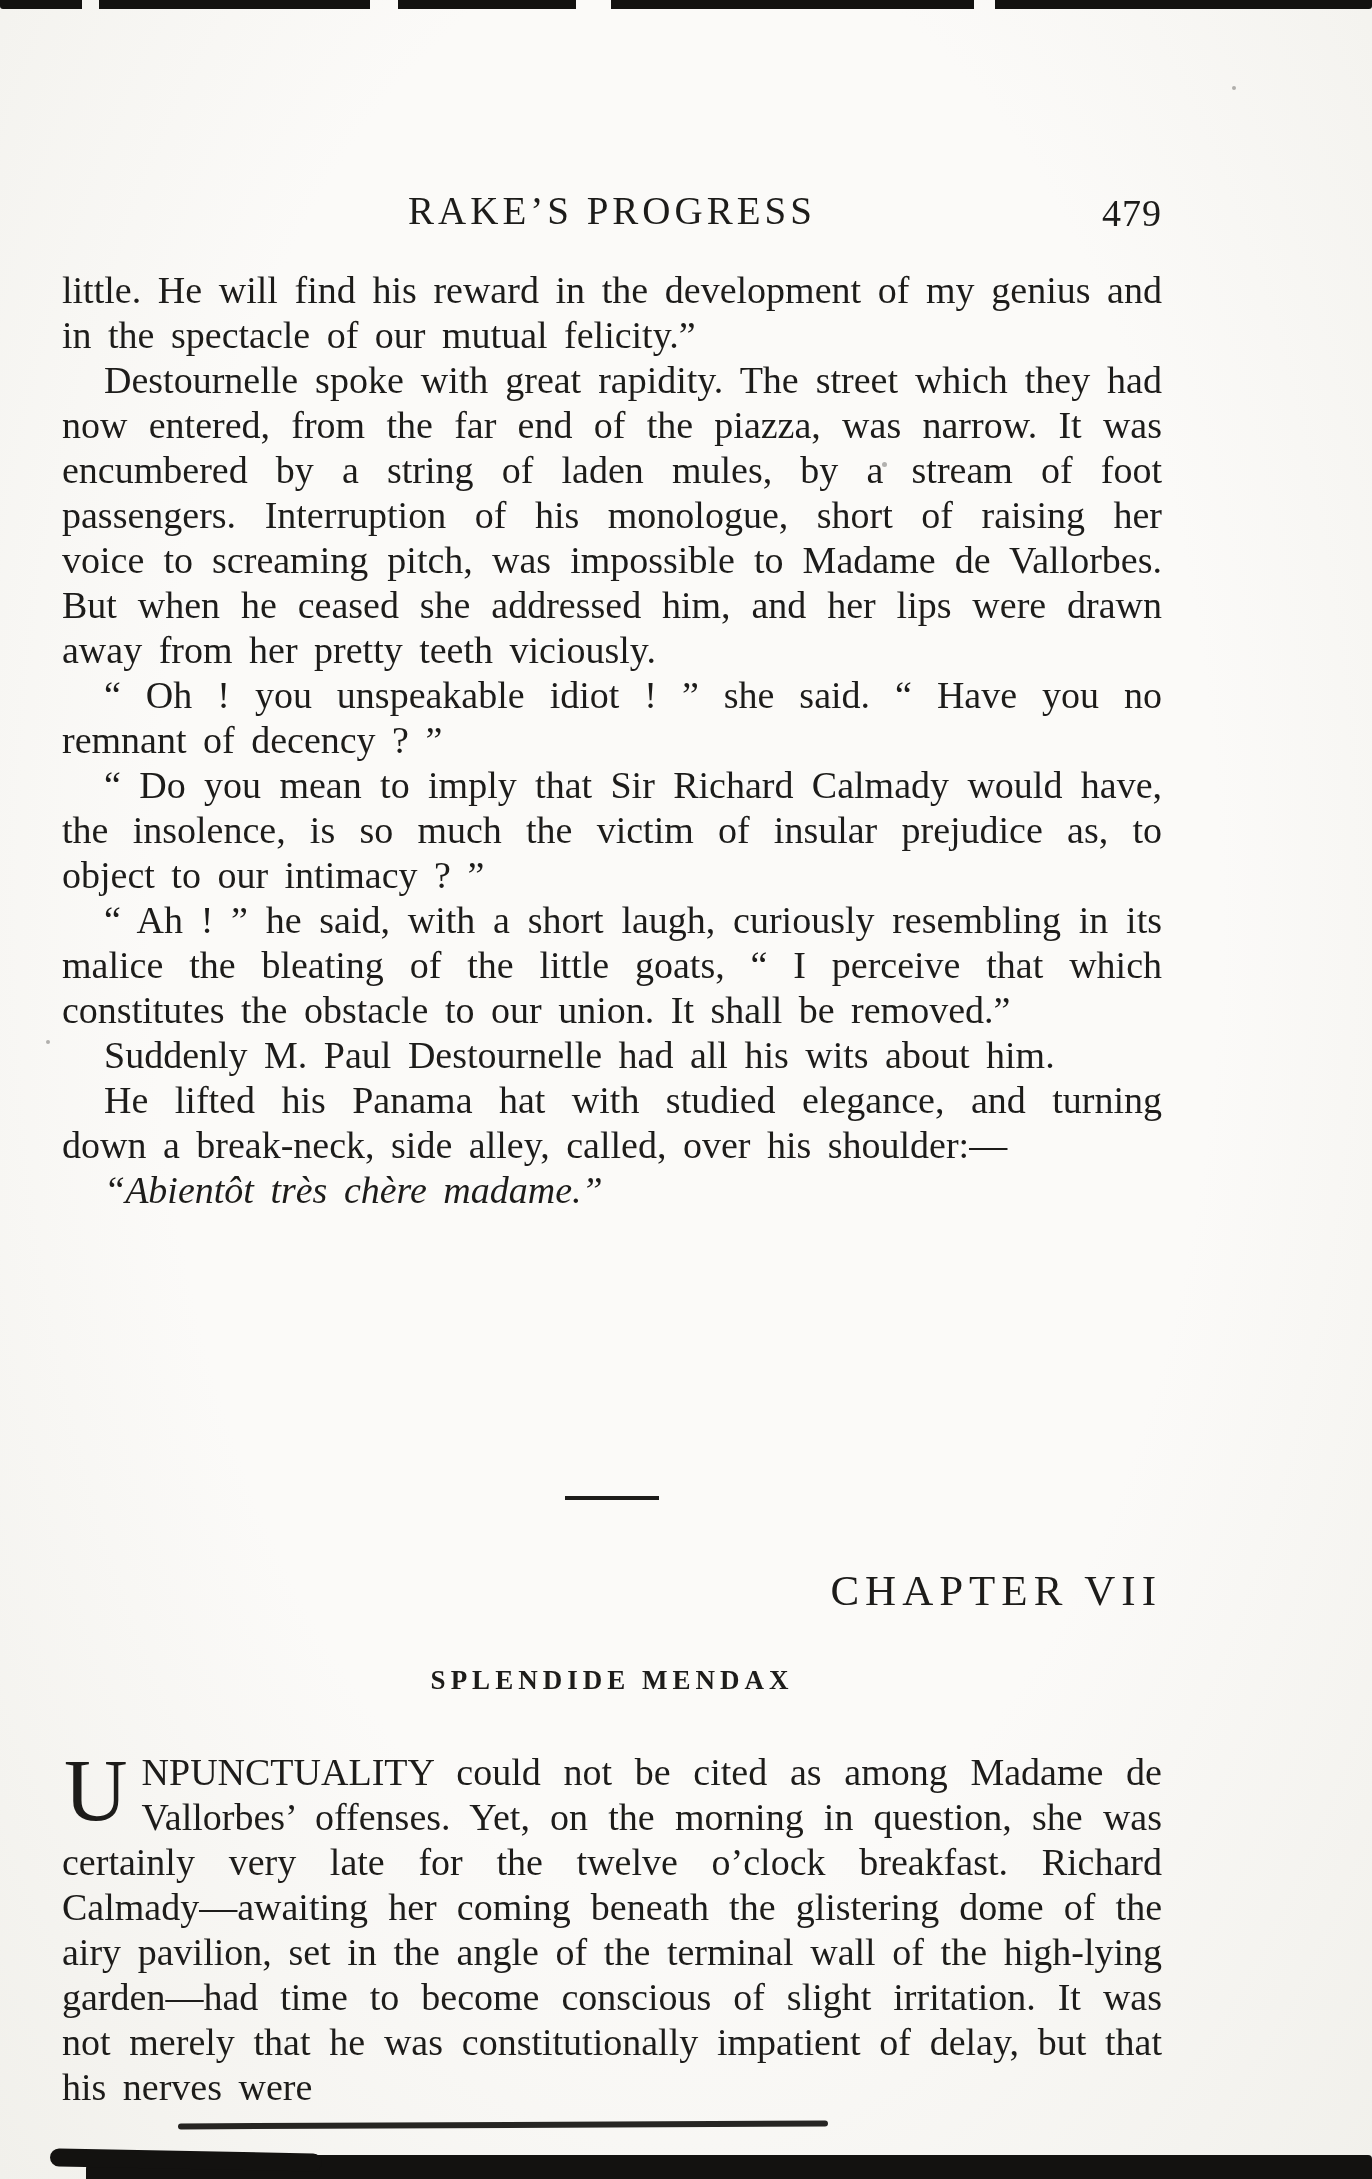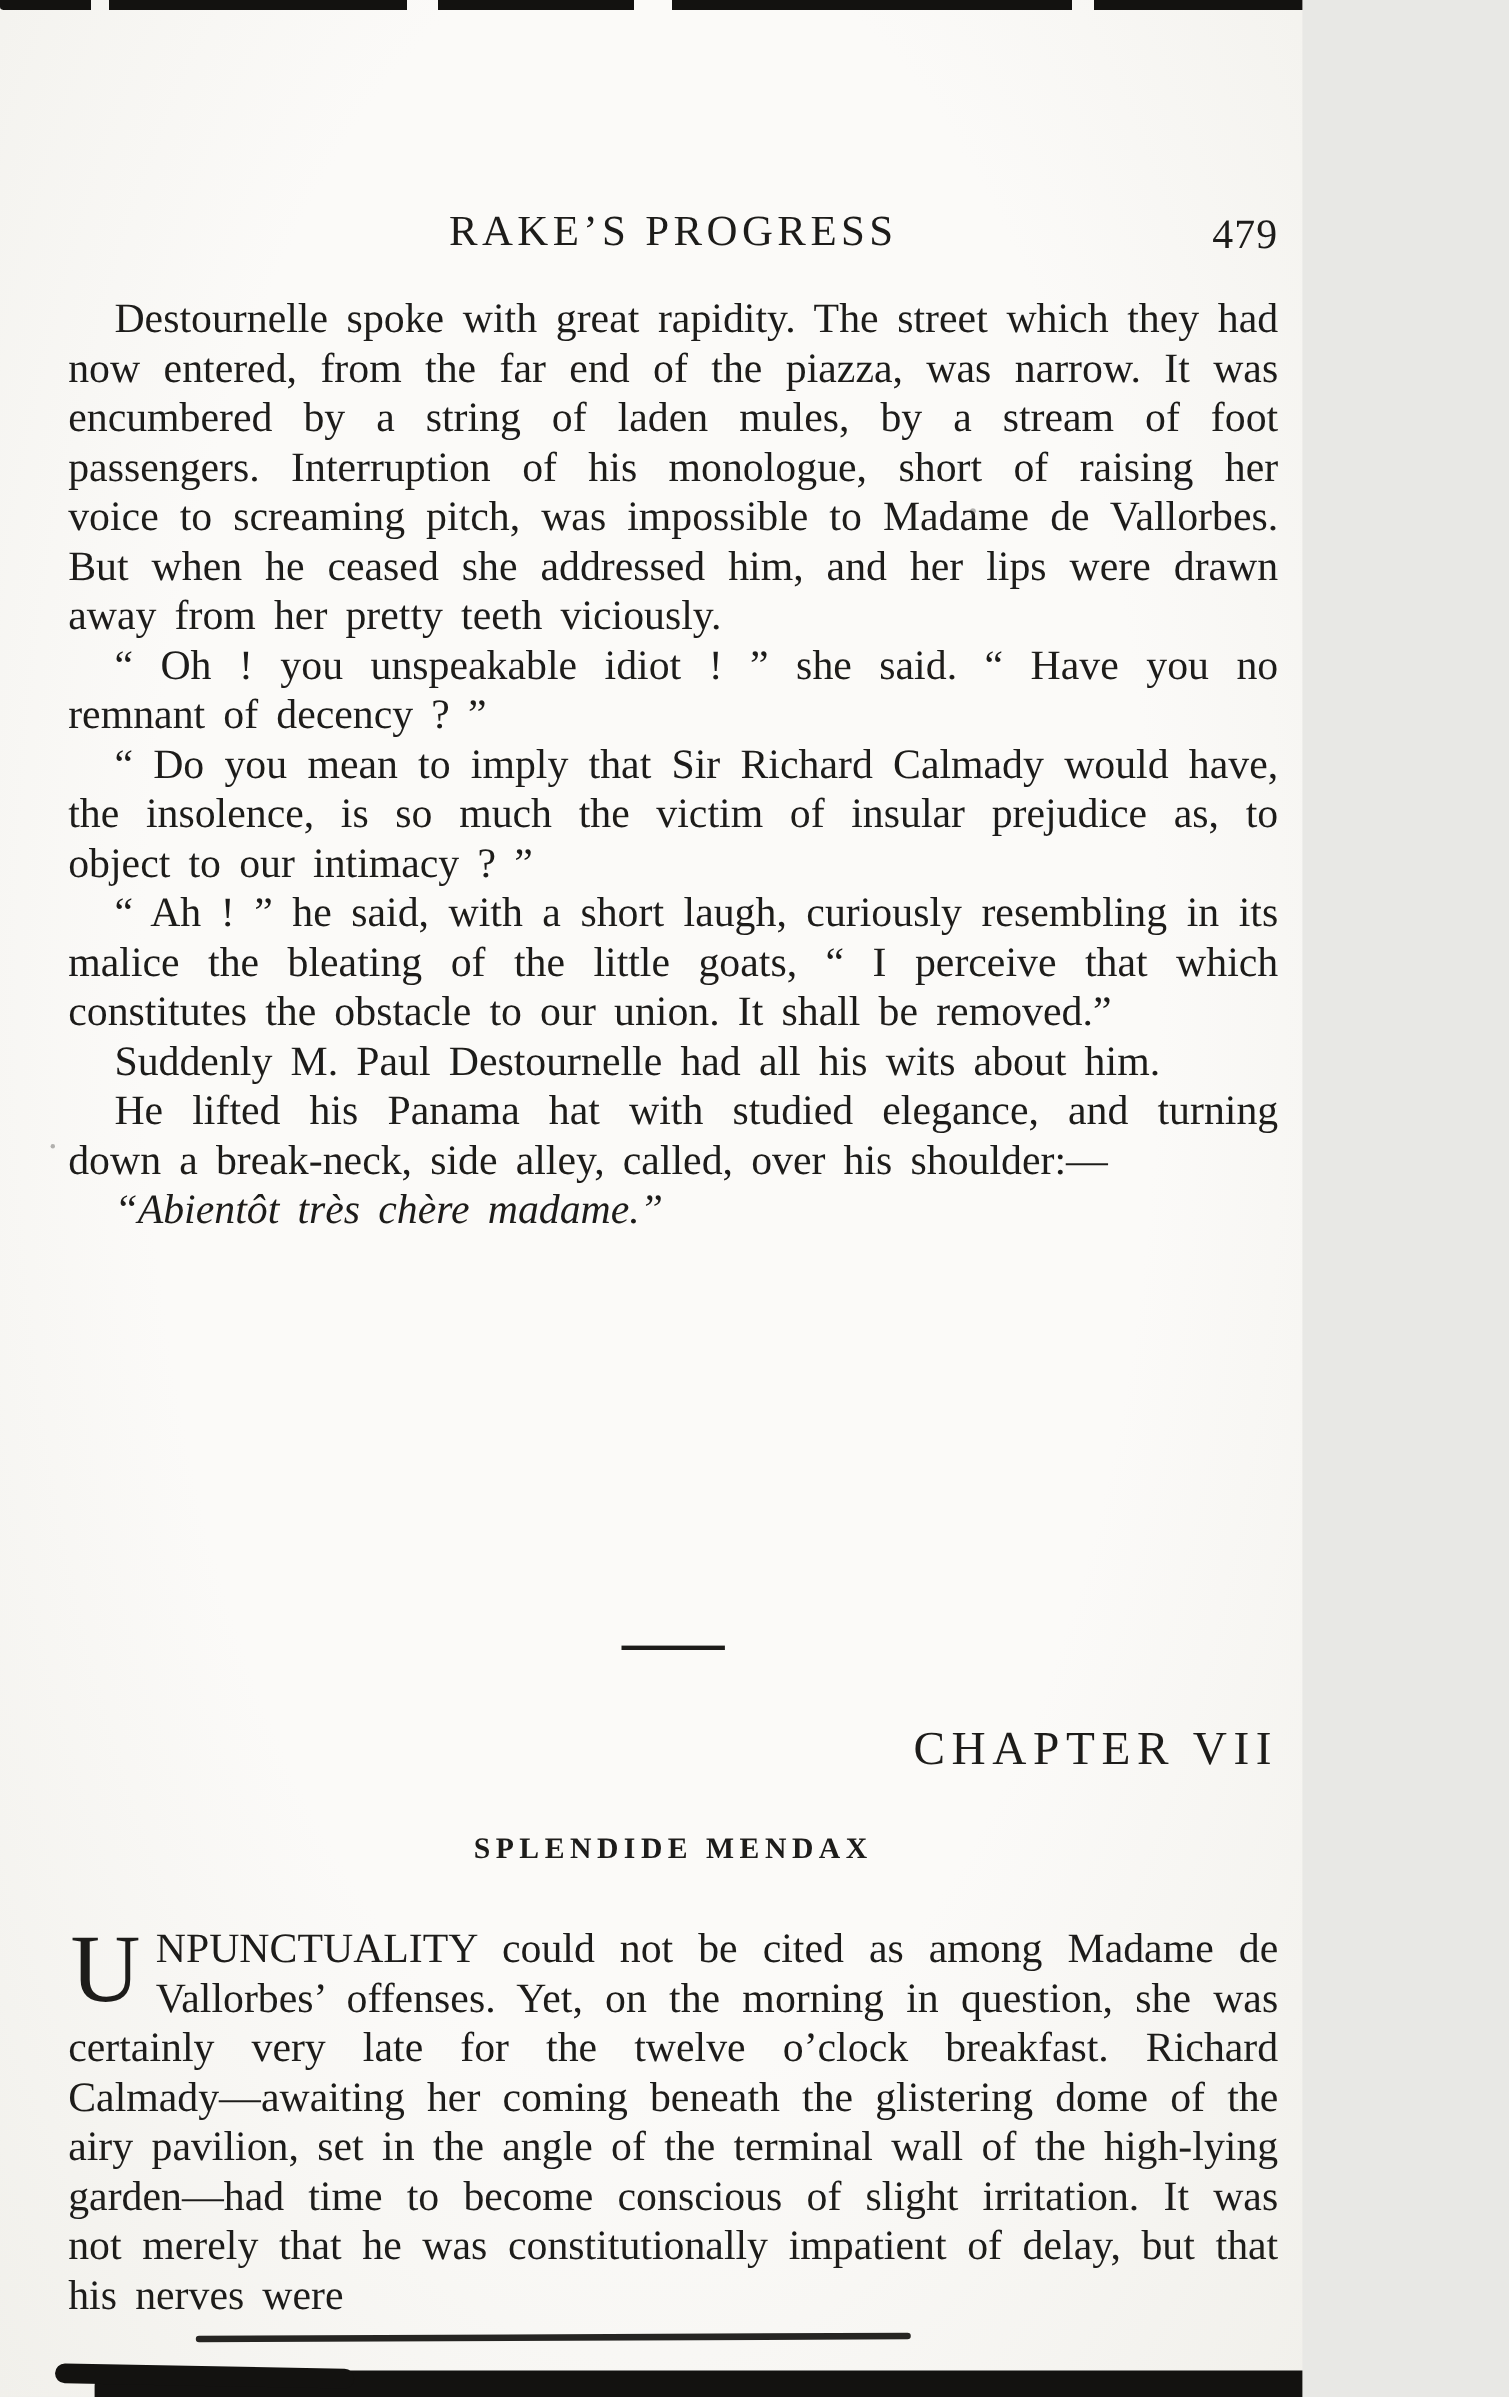--- a/index.html
+++ b/index.html
@@ -4,21 +4,21 @@
 <style>
   :root{
     --ink:#1d1c1a;
     --paper:#f8f8f5;
     --artifact:#131210;
   }
   *{margin:0;padding:0;box-sizing:border-box;}
   html,body{width:1372px;height:2179px;}
   body{background:#e8e8e5;font-family:"Liberation Serif","DejaVu Serif",serif;}
   .page{
-    position:relative;width:1184px;height:2179px;overflow:hidden;
+    position:relative;width:1372px;height:2179px;overflow:hidden;
     color:var(--ink);
     background:radial-gradient(ellipse at 50% 42%, #fbfaf8 55%, #f1f0eb 100%);
   }
 
   
   .artifact-top{
     position:absolute;top:0;left:0;width:1372px;height:9px;
     background:linear-gradient(90deg,
       var(--artifact) 0 6%, transparent 6% 7.2%,
       var(--artifact) 7.2% 27%, transparent 27% 29%,
@@ -87,20 +87,21 @@
 <div class="page">
 
   <div class="artifact-top"></div>
 
   <header class="running-head">
     <span class="head-title">RAKE’S PROGRESS</span>
     <span class="folio">479</span>
   </header>
 
   <main class="text-block">
+    <p class="para">little.  He will find his reward in the development of my genius and in the spectacle of our mutual felicity.”</p>
     <p class="para indent">Destournelle spoke with great rapidity.  The street which they had now entered, from the far end of the piazza, was narrow.  It was encumbered by a string of laden mules, by a stream of foot passengers.  Interruption of his monologue, short of raising her voice to screaming pitch, was impossible to Madame de Vallorbes.  But when he ceased she addressed him, and her lips were drawn away from her pretty teeth viciously.</p>
     <p class="para indent">“ Oh ! you unspeakable idiot ! ” she said.  “ Have you no remnant of decency ? ”</p>
     <p class="para indent">“ Do you mean to imply that Sir Richard Calmady would have, the insolence, is so much the victim of insular prejudice as, to object to our intimacy ? ”</p>
     <p class="para indent">“ Ah ! ” he said, with a short laugh, curiously resembling in its malice the bleating of the little goats, “ I perceive that which constitutes the obstacle to our union.  It shall be removed.”</p>
     <p class="para indent">Suddenly M. Paul Destournelle had all his wits about him.</p>
     <p class="para indent">He lifted his Panama hat with studied elegance, and turning down a break-neck, side alley, called, over his shoulder:—</p>
     <p class="para indent french">“Abientôt très chère madame.”</p>
   </main>
 
   <section class="chapter-section">

